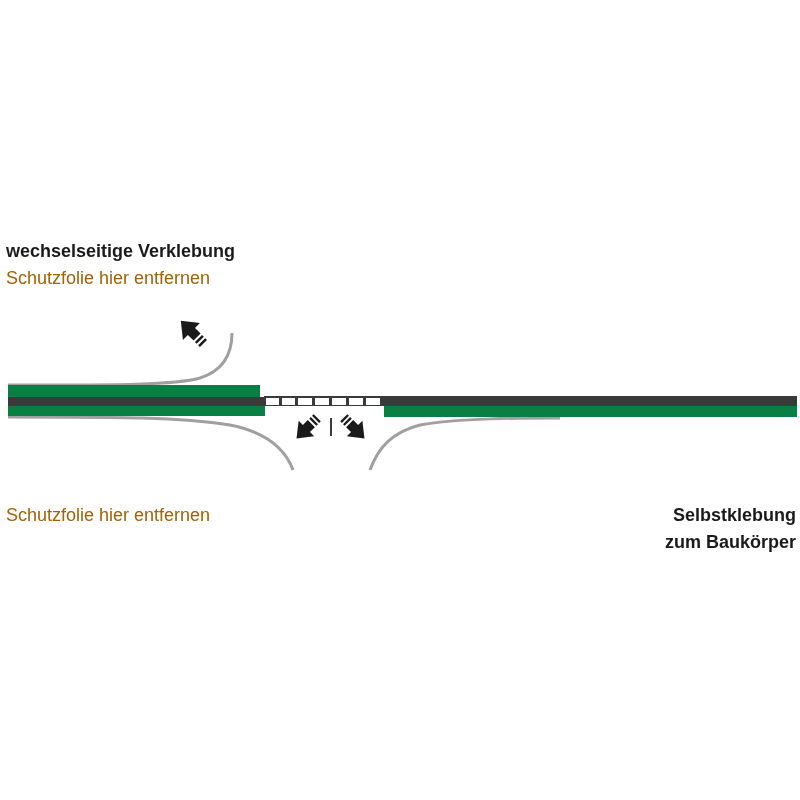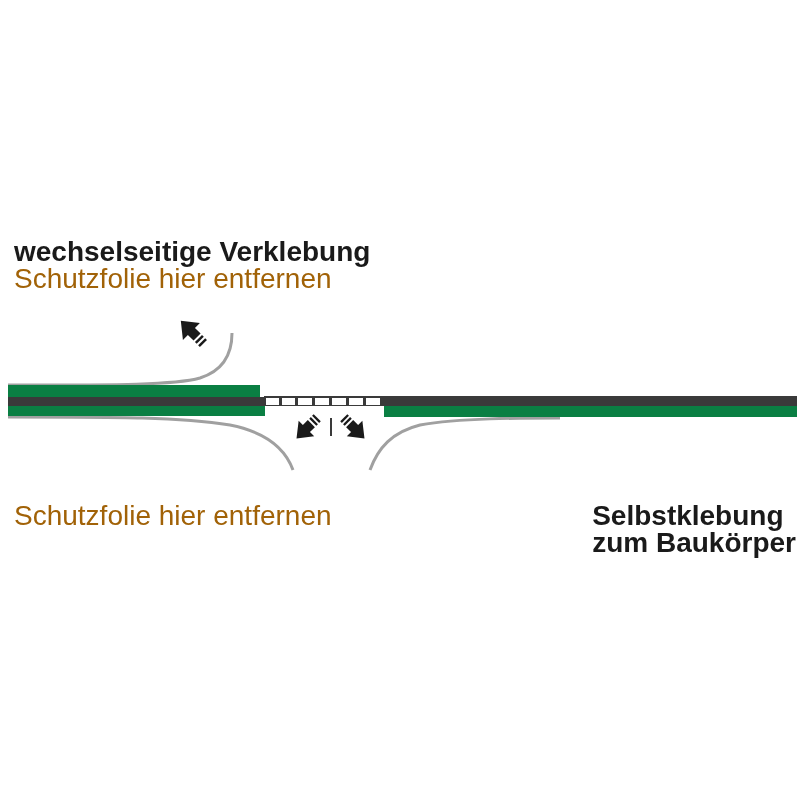--- a/index.html
+++ b/index.html
@@ -1,23 +1,23 @@
 <!DOCTYPE html>
 <html><head>
   <meta charset="utf-8">
   <style>
     html, body { margin: 0; padding: 0; background: #ffffff; }
     body { width: 800px; height: 800px; position: relative; overflow: hidden;
            font-family: "Liberation Sans", sans-serif; color: #1a1a1a; }
-    .label { position: absolute; line-height: 27px; font-size: 28px; white-space: nowrap; margin-left: 8px; }
+    .label { position: absolute; line-height: 27px; font-size: 18px; white-space: nowrap; }
     .label .bold { font-weight: bold; display: block; }
     .label .regular { font-weight: normal; display: block; color: #a16207; }
     #label-top-left { left: 6px; top: 238px; }
     #label-bottom-left { left: 6px; top: 502px; }
-    #label-bottom-right { right: 4px; top: 502px; text-align: left; }
+    #label-bottom-right { right: 4px; top: 502px; text-align: right; }
     #label-bottom-right .bold { display: block; }
     svg.diagram { position: absolute; left: 0; top: 0; }
   </style>
 </head>
 <body>
 
 <svg class="diagram" width="800" height="800" viewBox="0 0 800 800" xmlns="http://www.w3.org/2000/svg">
 
   <path d="M8 385 C 120 385, 175 385, 200 378 C 225 370, 232 352, 232 333" fill="none" stroke="#a0a0a0" stroke-width="3"></path>
   <path d="M8 417 C 120 417, 180 417, 230 425 C 265 432, 285 448, 293 470" fill="none" stroke="#a0a0a0" stroke-width="3"></path>

